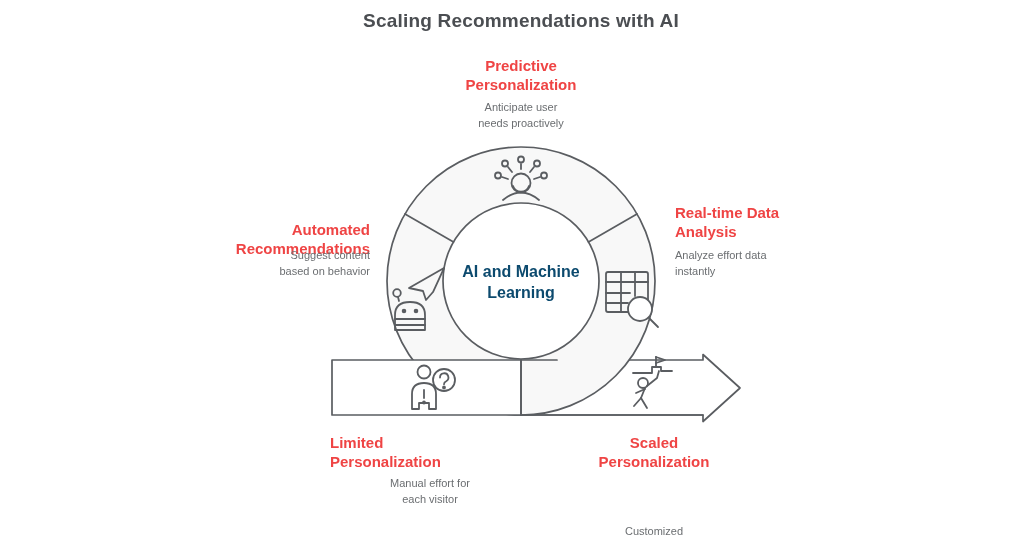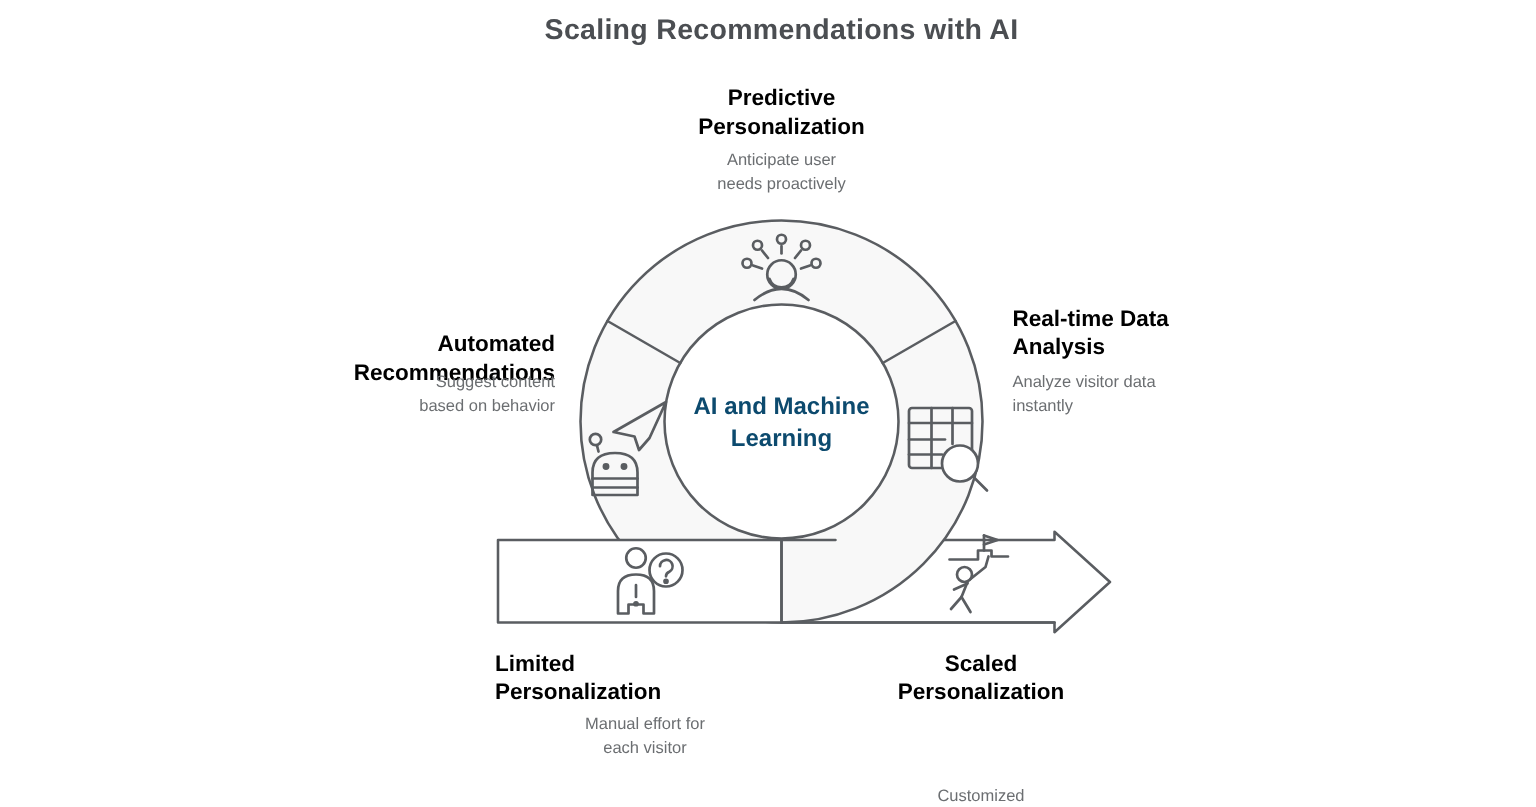--- a/index.html
+++ b/index.html
@@ -6,21 +6,21 @@
   .canvas{
     position:relative;width:1024px;height:538px;background:#ffffff;
     font-family:"Liberation Sans",sans-serif;overflow:hidden;
   }
   .diagram-svg{position:absolute;left:0;top:0;}
   .txt{position:absolute;white-space:pre-line;}
   .title{
     left:262px;top:10px;width:518px;text-align:center;
     font-size:19px;font-weight:bold;color:#4b4e52;letter-spacing:.2px;
   }
-  .heading{font-size:15px;font-weight:bold;color:#000000;line-height:19px;}
+  .heading{font-size:15px;font-weight:bold;color:#ef4444;line-height:19px;}
   .desc{font-size:11px;color:#6b6e71;line-height:15.5px;}
   .center-label{
     left:411px;top:261px;width:220px;text-align:center;
     font-size:16px;font-weight:bold;color:#0c4a6e;line-height:21px;
   }
   .predictive-h{left:421px;top:56px;width:200px;text-align:center;}
   .predictive-d{left:421px;top:100px;width:200px;text-align:center;}
   .automated-h{left:168px;top:220px;width:202px;text-align:right;}
   .automated-d{left:168px;top:248px;width:202px;text-align:right;}
   .realtime-h{left:675px;top:203px;width:210px;text-align:left;}
@@ -126,21 +126,21 @@
   <div class="txt desc predictive-d">Anticipate user
 needs proactively</div>
 
   <div class="txt heading automated-h">Automated
 Recommendations</div>
   <div class="txt desc automated-d">Suggest content
 based on behavior</div>
 
   <div class="txt heading realtime-h">Real-time Data
 Analysis</div>
-  <div class="txt desc realtime-d">Analyze visitor data
+  <div class="txt desc realtime-d">Analyze effort data
 instantly</div>
 
   <div class="txt heading limited-h">Limited
 Personalization</div>
   <div class="txt desc limited-d">Manual effort for
 each visitor</div>
 
   <div class="txt heading scaled-h">Scaled
 Personalization</div>
   <div class="txt desc scaled-d">Customized

